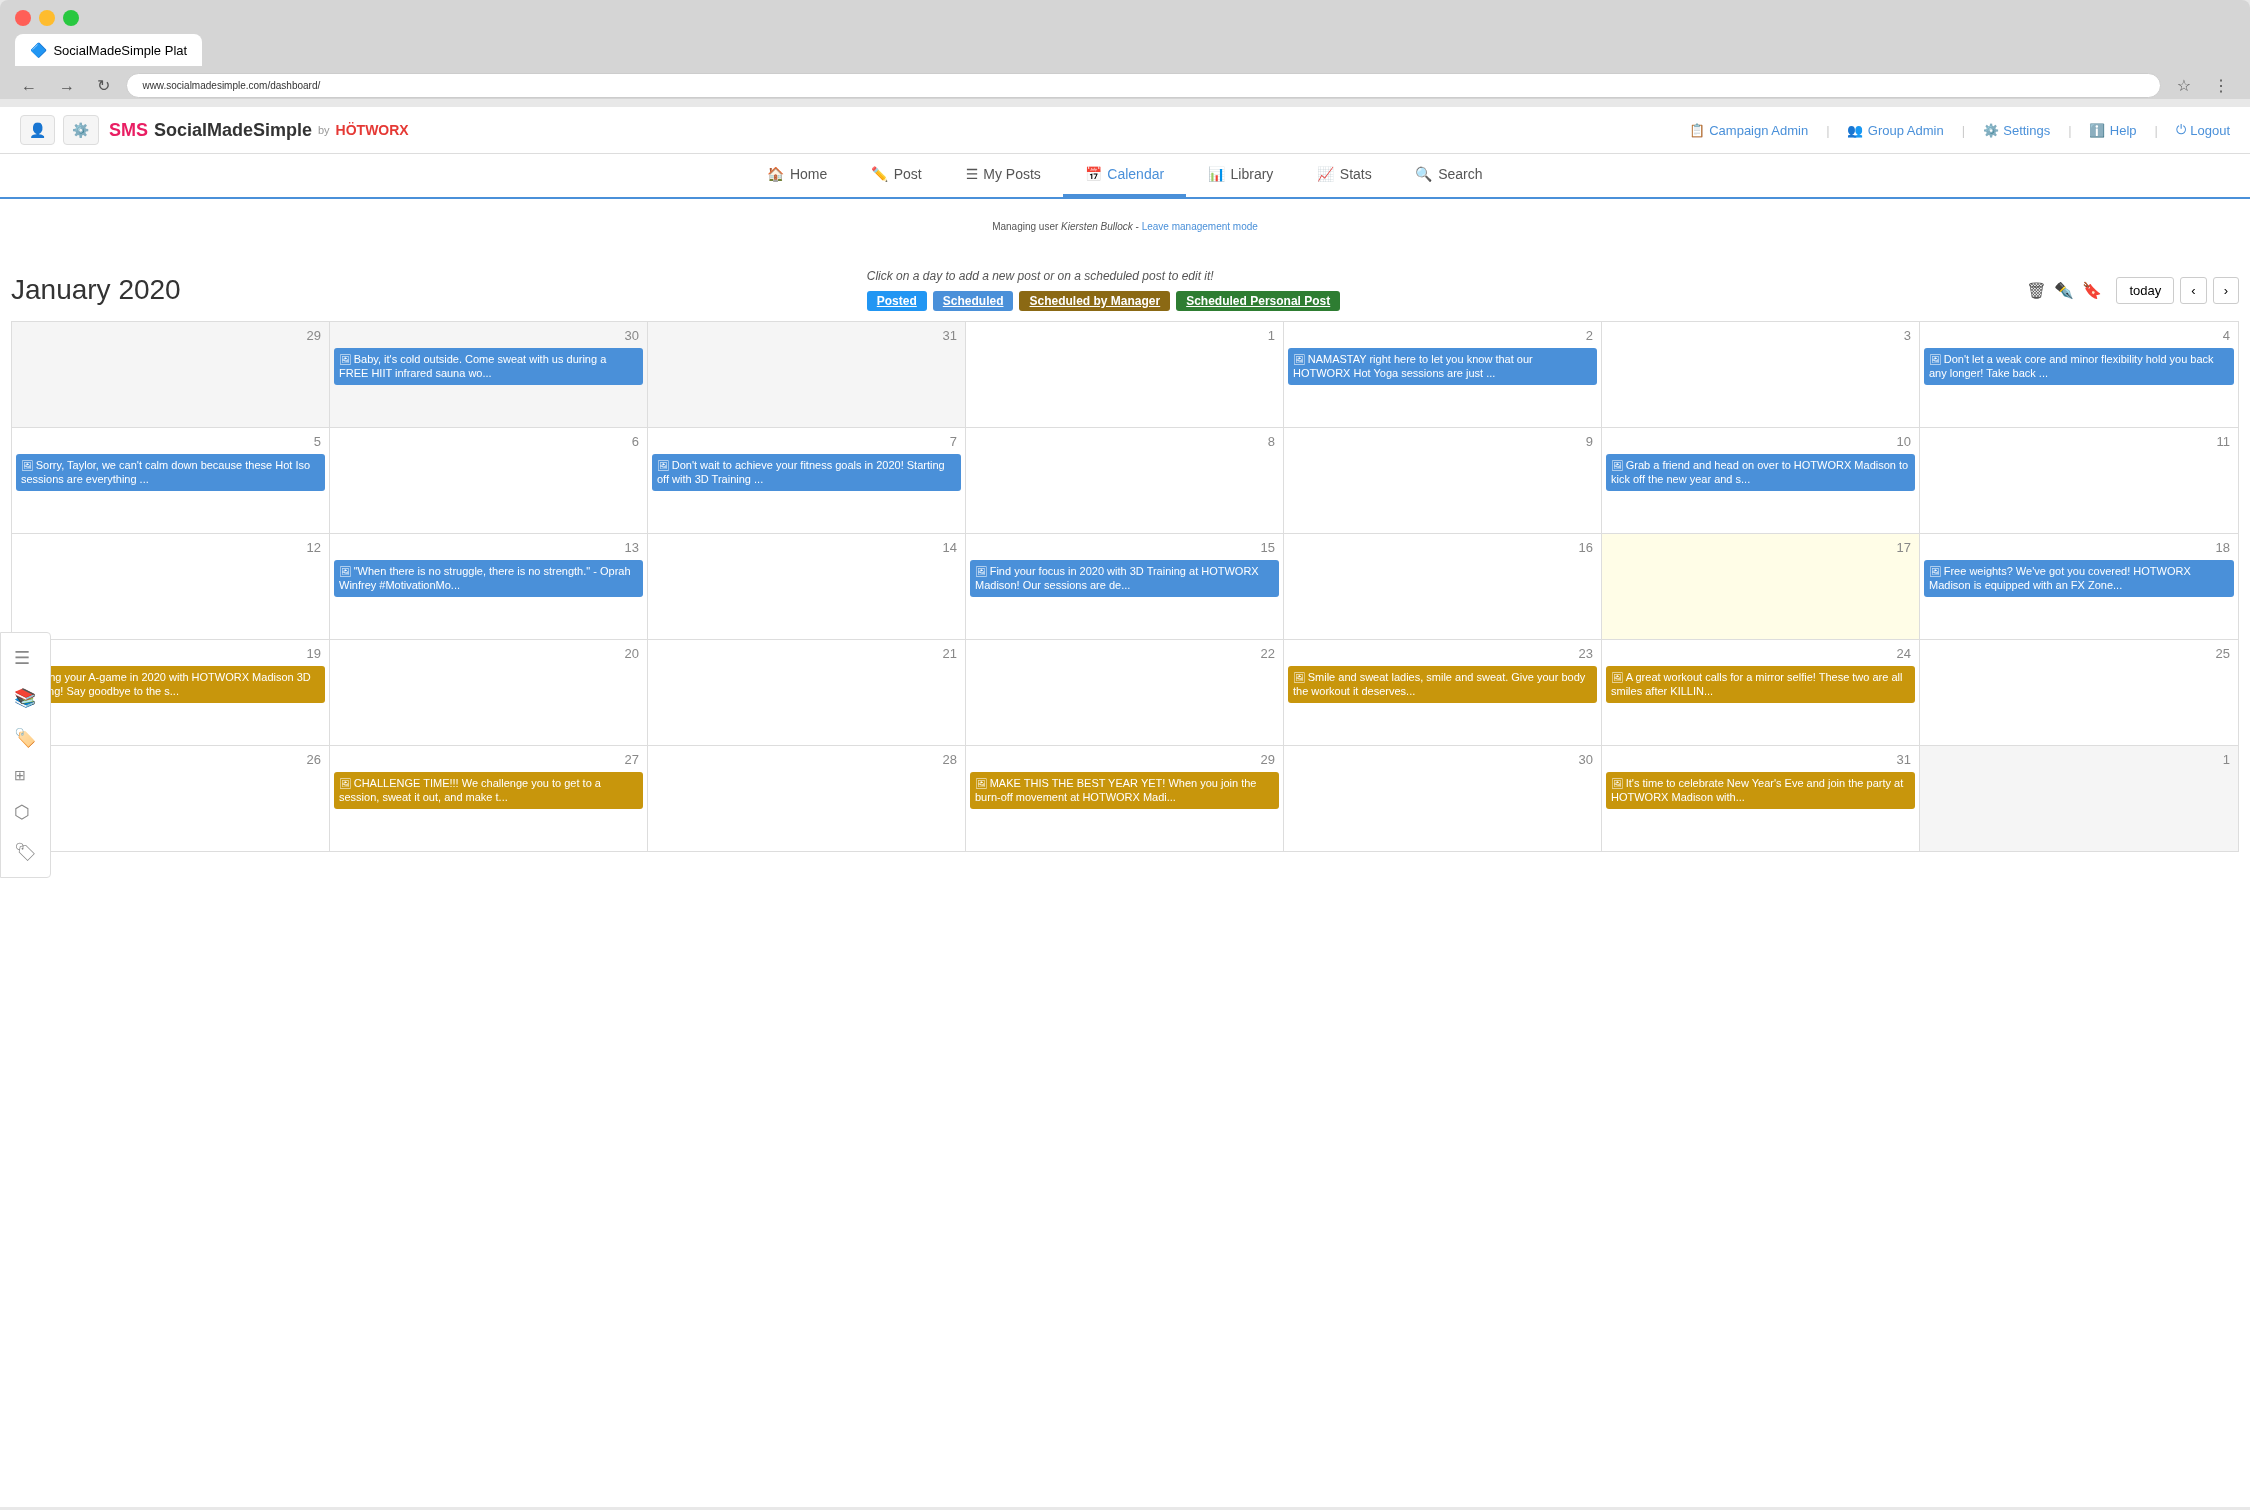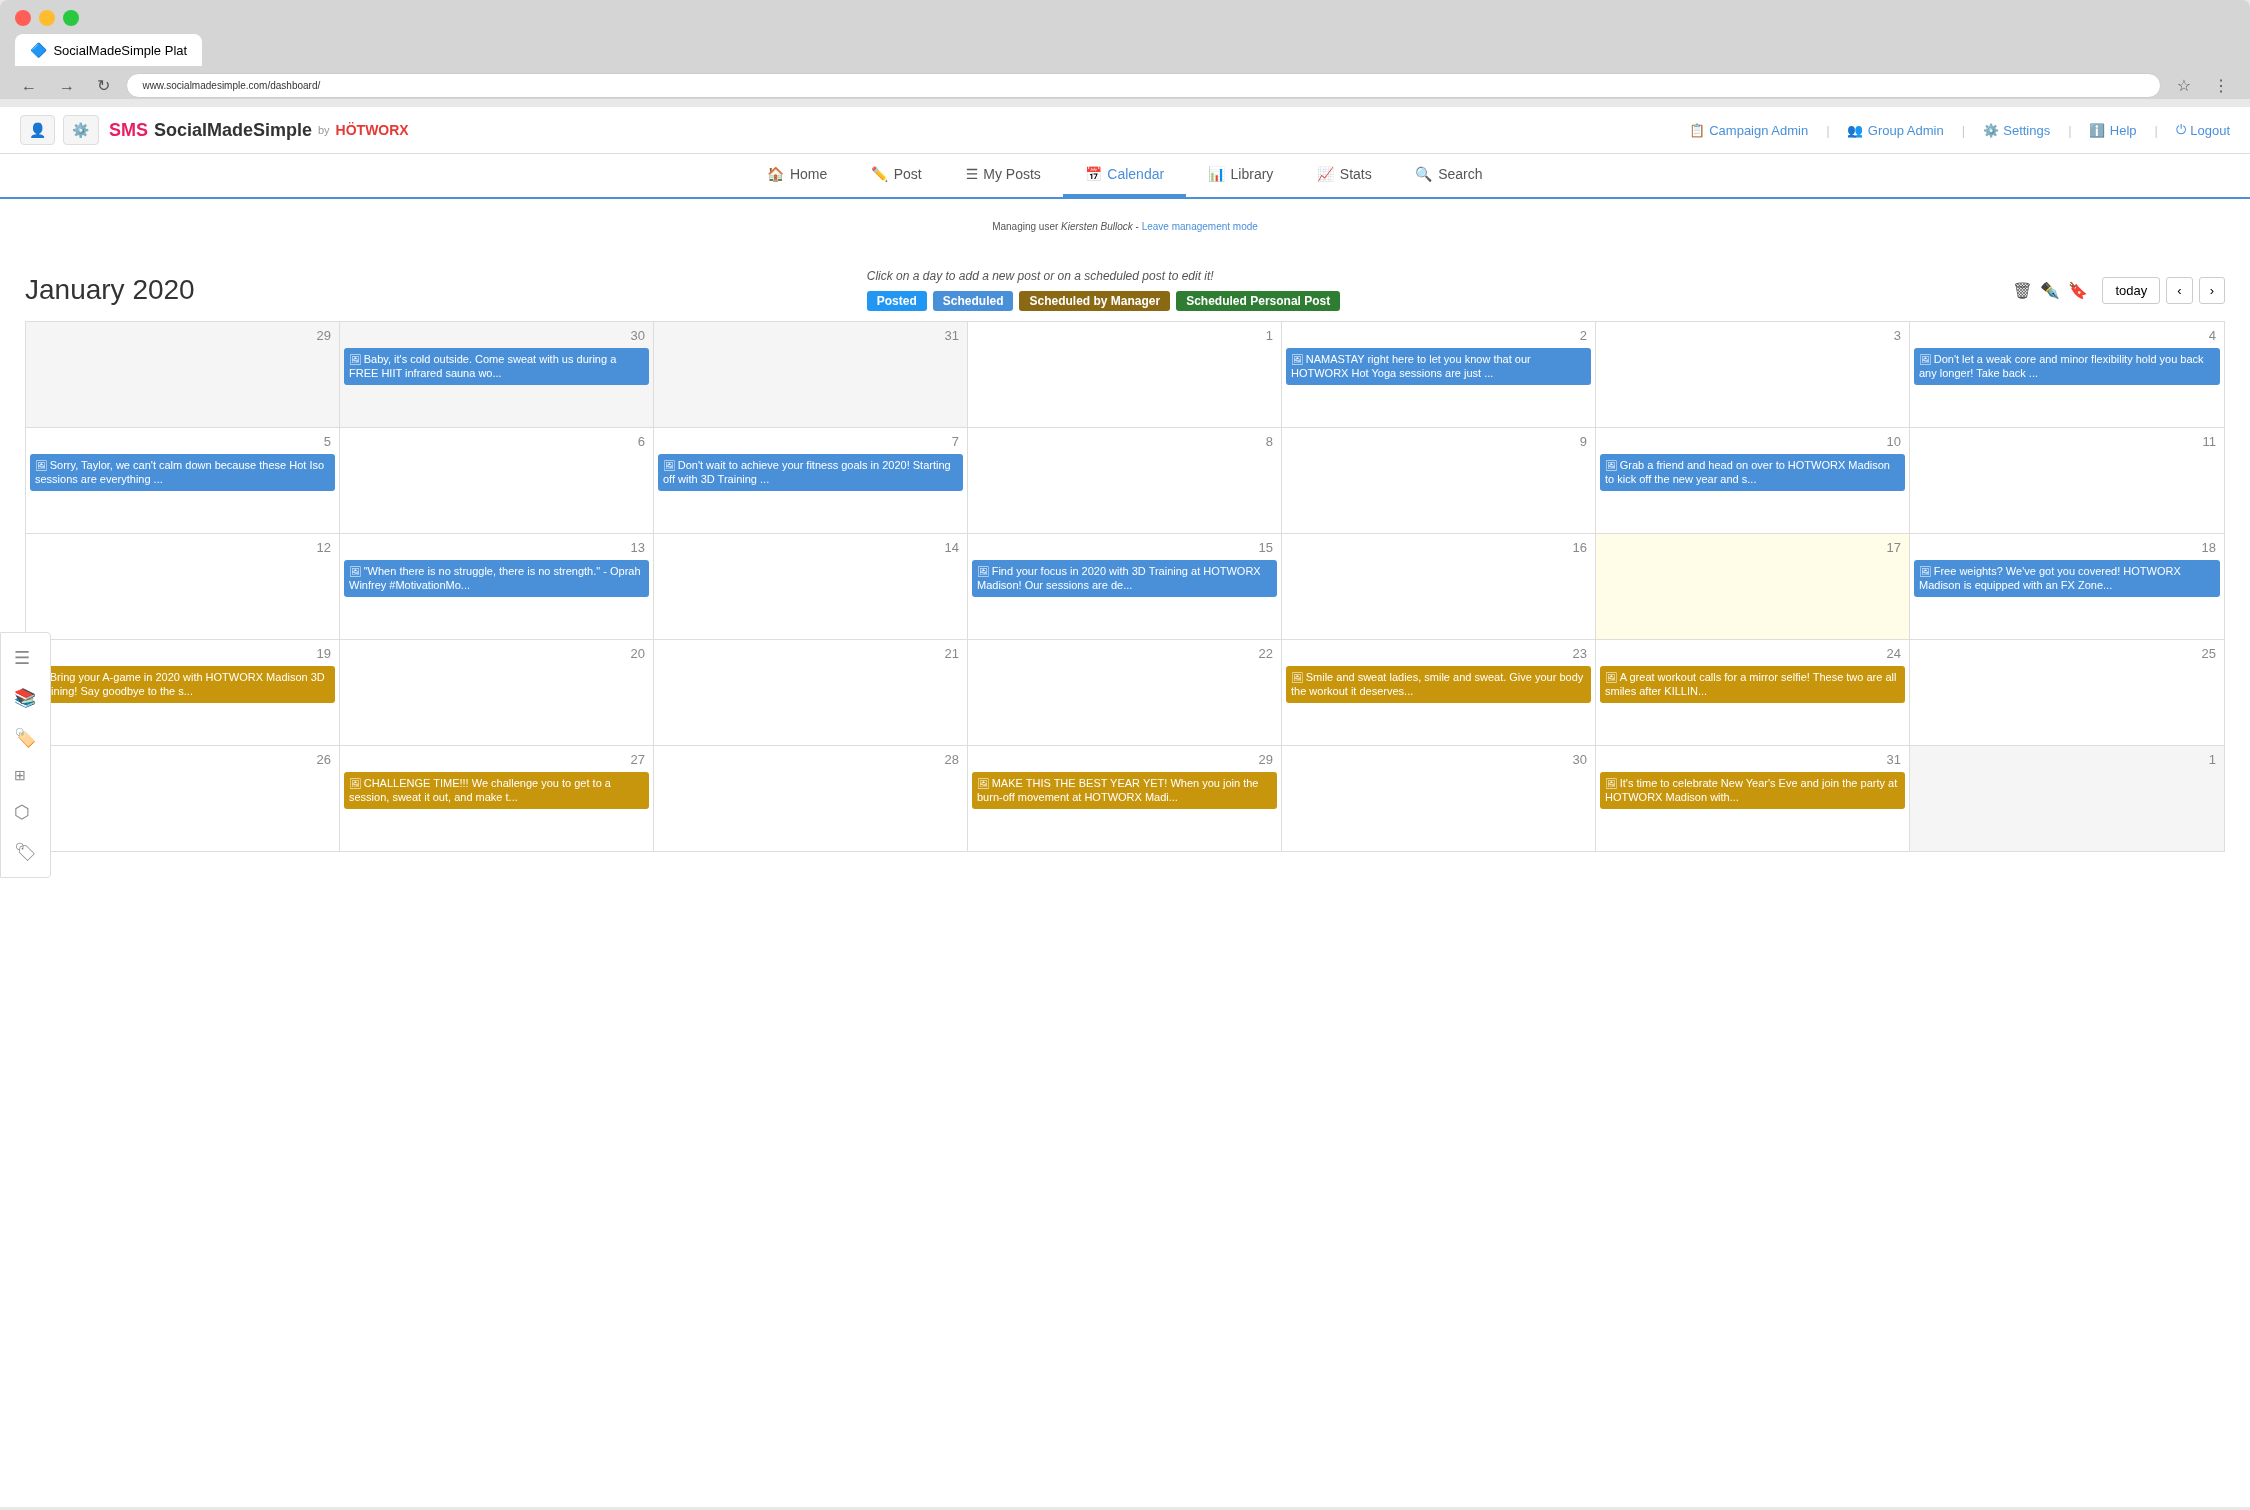--- a/index.html
+++ b/index.html
@@ -37,27 +37,27 @@
     .main-nav { background: white; border-bottom: 2px solid #4a90d9; padding: 0 20px; display: flex; justify-content: center; gap: 0; }
     .main-nav-item { padding: 12px 22px; text-decoration: none; color: #555; font-size: 14px; display: flex; align-items: center; gap: 5px; cursor: pointer; border-bottom: 3px solid transparent; }
     .main-nav-item.active { color: #4a90d9; border-bottom: 3px solid #4a90d9; }
 
     
     .managing-bar { text-align: center; padding: 22px; background: white; font-size: 10px; color: #555; }
     .managing-bar a { color: #4a90d9; text-decoration: none; }
     .managing-bar em { font-style: italic; }
 
     
-    .calendar-container { padding: 15px 25px; background: white; }
+    .calendar-container { padding: 15px 11px; background: white; }
     .calendar-header { display: flex; align-items: center; justify-content: space-between; margin-bottom: 10px; }
     .calendar-title { font-size: 28px; font-weight: 300; color: #333; }
     .calendar-legend { display: flex; flex-direction: column; align-items: flex-start; gap: 4px; }
     .calendar-hint { font-size: 12px; color: #555; font-style: italic; margin-bottom: 4px; }
     .legend-badges { display: flex; gap: 6px; }
-    .badge { padding: 3px 10px; border-radius: 3px; font-size: 12px; color: white; font-weight: bold; }
+    .badge { padding: 3px 10px; border-radius: 3px; font-size: 12px; color: white; font-weight: bold; text-decoration: underline; }
     .badge-posted { background: #2196F3; }
     .badge-scheduled { background: #4a90d9; }
     .badge-manager { background: #8B6914; }
     .badge-personal { background: #2E7D32; }
     .cal-nav-btn { background: white; border: 1px solid #ccc; padding: 5px 10px; cursor: pointer; font-size: 13px; border-radius: 3px; }
     .cal-today-btn { background: white; border: 1px solid #ccc; padding: 5px 12px; cursor: pointer; font-size: 13px; border-radius: 3px; }
     .cal-icons { display: flex; gap: 8px; align-items: center; margin-right: 8px; }
     .cal-icon { font-size: 16px; color: #555; cursor: pointer; }
 
     

